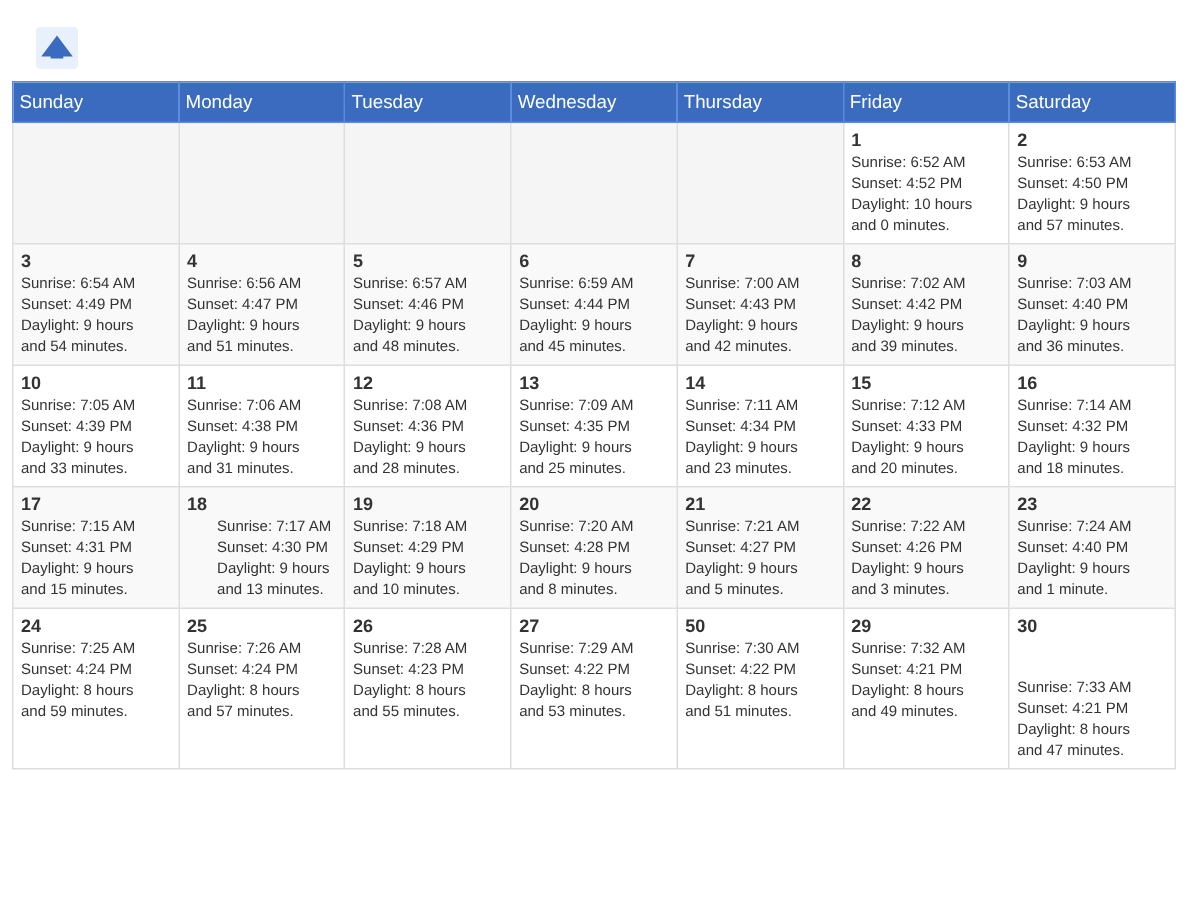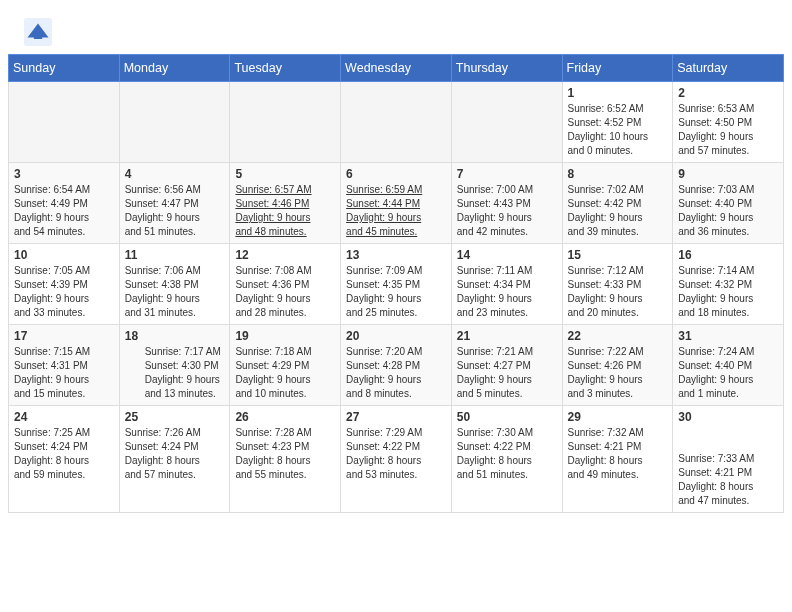--- a/index.html
+++ b/index.html
@@ -155,28 +155,28 @@
           </td>
           <td>
             <span class="day-num">4</span>
             <div class="day-info" style="white-space: pre-line;">Sunrise: 6:56 AM
 Sunset: 4:47 PM
 Daylight: 9 hours
 and 51 minutes.</div>
           </td>
           <td>
             <span class="day-num">5</span>
-            <div class="day-info" style="white-space: pre-line; text-decoration: underline;">Sunrise: 6:57 AM
+            <div class="day-info" style="white-space: pre-line;">Sunrise: 6:57 AM
 Sunset: 4:46 PM
 Daylight: 9 hours
 and 48 minutes.</div>
           </td>
           <td>
             <span class="day-num">6</span>
-            <div class="day-info" style="white-space: pre-line; text-decoration: underline;">Sunrise: 6:59 AM
+            <div class="day-info" style="white-space: pre-line;">Sunrise: 6:59 AM
 Sunset: 4:44 PM
 Daylight: 9 hours
 and 45 minutes.</div>
           </td>
           <td>
             <span class="day-num">7</span>
             <div class="day-info" style="white-space: pre-line;">Sunrise: 7:00 AM
 Sunset: 4:43 PM
 Daylight: 9 hours
 and 42 minutes.</div>
@@ -284,21 +284,21 @@
 and 5 minutes.</div>
           </td>
           <td>
             <span class="day-num">22</span>
             <div class="day-info" style="white-space: pre-line;">Sunrise: 7:22 AM
 Sunset: 4:26 PM
 Daylight: 9 hours
 and 3 minutes.</div>
           </td>
           <td>
-            <span class="day-num">31</span>
+            <span class="day-num">23</span>
             <div class="day-info" style="white-space: pre-line;">Sunrise: 7:24 AM
 Sunset: 4:40 PM
 Daylight: 9 hours
 and 1 minute.</div>
           </td>
         </tr>
         <tr>
           <td>
             <span class="day-num">24</span>
             <div class="day-info" style="white-space: pre-line;">Sunrise: 7:25 AM

